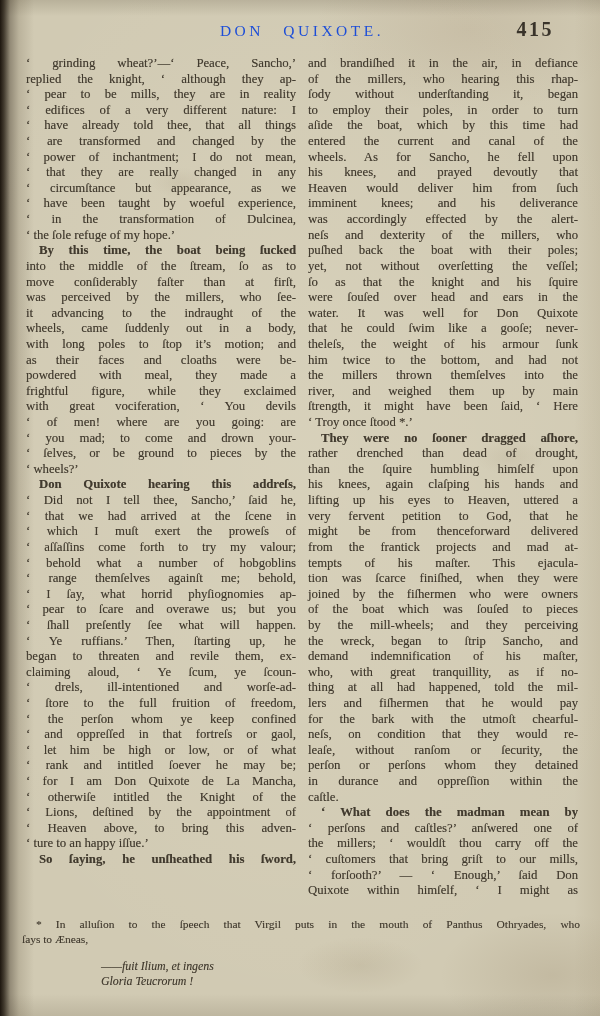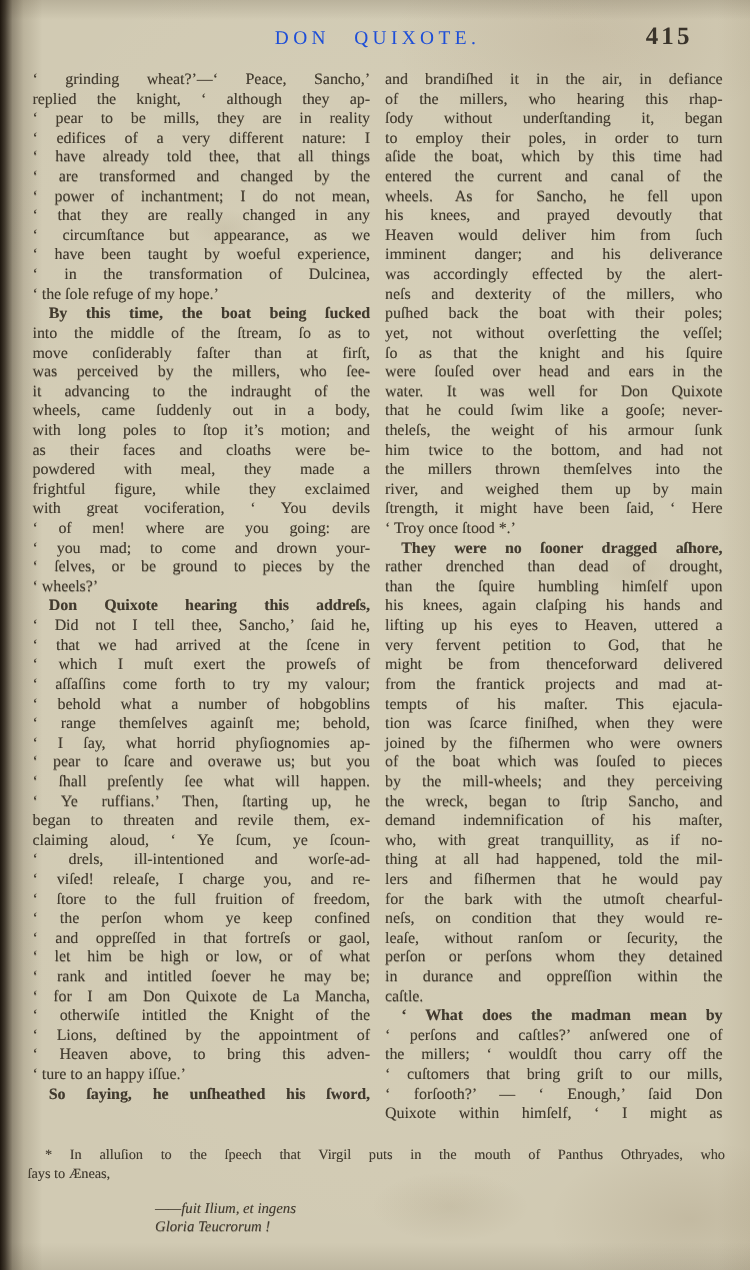--- a/index.html
+++ b/index.html
@@ -41,21 +41,21 @@
     text-shadow:0.2px 0.2px 0.35px rgba(62,55,44,0.45);
   }
   .line.just{white-space:normal;text-align:justify;text-align-last:justify;}
   .footnote{
     position:absolute;left:22px;top:917px;width:558px;
     font-size:11.4px;line-height:14.6px;color:#413a2e;
     text-shadow:0.2px 0.2px 0.3px rgba(62,55,44,0.4);
   }
   .footnote .fline1{text-indent:14px;text-align:justify;text-align-last:justify;}
   .footnote .fline2{}
-  .footnote-quote{margin-top:13px;margin-left:102px;font-style:italic;font-size:11.8px;line-height:14.8px;}
+  .footnote-quote{margin-top:13px;margin-left:79px;font-style:italic;font-size:11.8px;line-height:14.8px;}
   .catchword{
     position:absolute;right:50px;top:1040px;font-size:12.7px;color:#000000;
     text-shadow:0.2px 0.2px 0.3px rgba(62,55,44,0.4);
     margin-left:40px;
   }
 </style>
 </head>
 <body>
 
 <div class="header">
@@ -104,21 +104,20 @@
         <div class="line just">‘ aſſaſſins come forth to try my valour;</div>
         <div class="line just">‘ behold what a number of hobgoblins</div>
         <div class="line just">‘ range themſelves againſt me; behold,</div>
         <div class="line just">‘ I ſay, what horrid phyſiognomies ap-</div>
         <div class="line just">‘ pear to ſcare and overawe us; but you</div>
         <div class="line just">‘ ſhall preſently ſee what will happen.</div>
         <div class="line just">‘ Ye ruffians.’ Then, ſtarting up, he</div>
         <div class="line just">began to threaten and revile them, ex-</div>
         <div class="line just">claiming aloud, ‘ Ye ſcum, ye ſcoun-</div>
         <div class="line just">‘ drels, ill-intentioned and worſe-ad-</div>
-        <div class="line just">‘ viſed! releaſe, I charge you, and re-</div>
         <div class="line just">‘ ſtore to the full fruition of freedom,</div>
         <div class="line just">‘ the perſon whom ye keep confined</div>
         <div class="line just">‘ and oppreſſed in that fortreſs or gaol,</div>
         <div class="line just">‘ let him be high or low, or of what</div>
         <div class="line just">‘ rank and intitled ſoever he may be;</div>
         <div class="line just">‘ for I am Don Quixote de La Mancha,</div>
         <div class="line just">‘ otherwiſe intitled the Knight of the</div>
         <div class="line just">‘ Lions, deſtined by the appointment of</div>
         <div class="line just">‘ Heaven above, to bring this adven-</div>
         <div class="line">‘ ture to an happy iſſue.’</div>
@@ -131,21 +130,21 @@
       <div class="para">
         <div class="line just">and brandiſhed it in the air, in defiance</div>
         <div class="line just">of the millers, who hearing this rhap-</div>
         <div class="line just">ſody without underſtanding it, began</div>
         <div class="line just">to employ their poles, in order to turn</div>
         <div class="line just">aſide the boat, which by this time had</div>
         <div class="line just">entered the current and canal of the</div>
         <div class="line just">wheels. As for Sancho, he fell upon</div>
         <div class="line just">his knees, and prayed devoutly that</div>
         <div class="line just">Heaven would deliver him from ſuch</div>
-        <div class="line just">imminent danger; and his deliverance</div>
+        <div class="line just">imminent knees; and his deliverance</div>
         <div class="line just">was accordingly effected by the alert-</div>
         <div class="line just">neſs and dexterity of the millers, who</div>
         <div class="line just">puſhed back the boat with their poles;</div>
         <div class="line just">yet, not without overſetting the veſſel;</div>
         <div class="line just">ſo as that the knight and his ſquire</div>
         <div class="line just">were ſouſed over head and ears in the</div>
         <div class="line just">water. It was well for Don Quixote</div>
         <div class="line just">that he could ſwim like a gooſe; never-</div>
         <div class="line just">theleſs, the weight of his armour ſunk</div>
         <div class="line just">him twice to the bottom, and had not</div>

